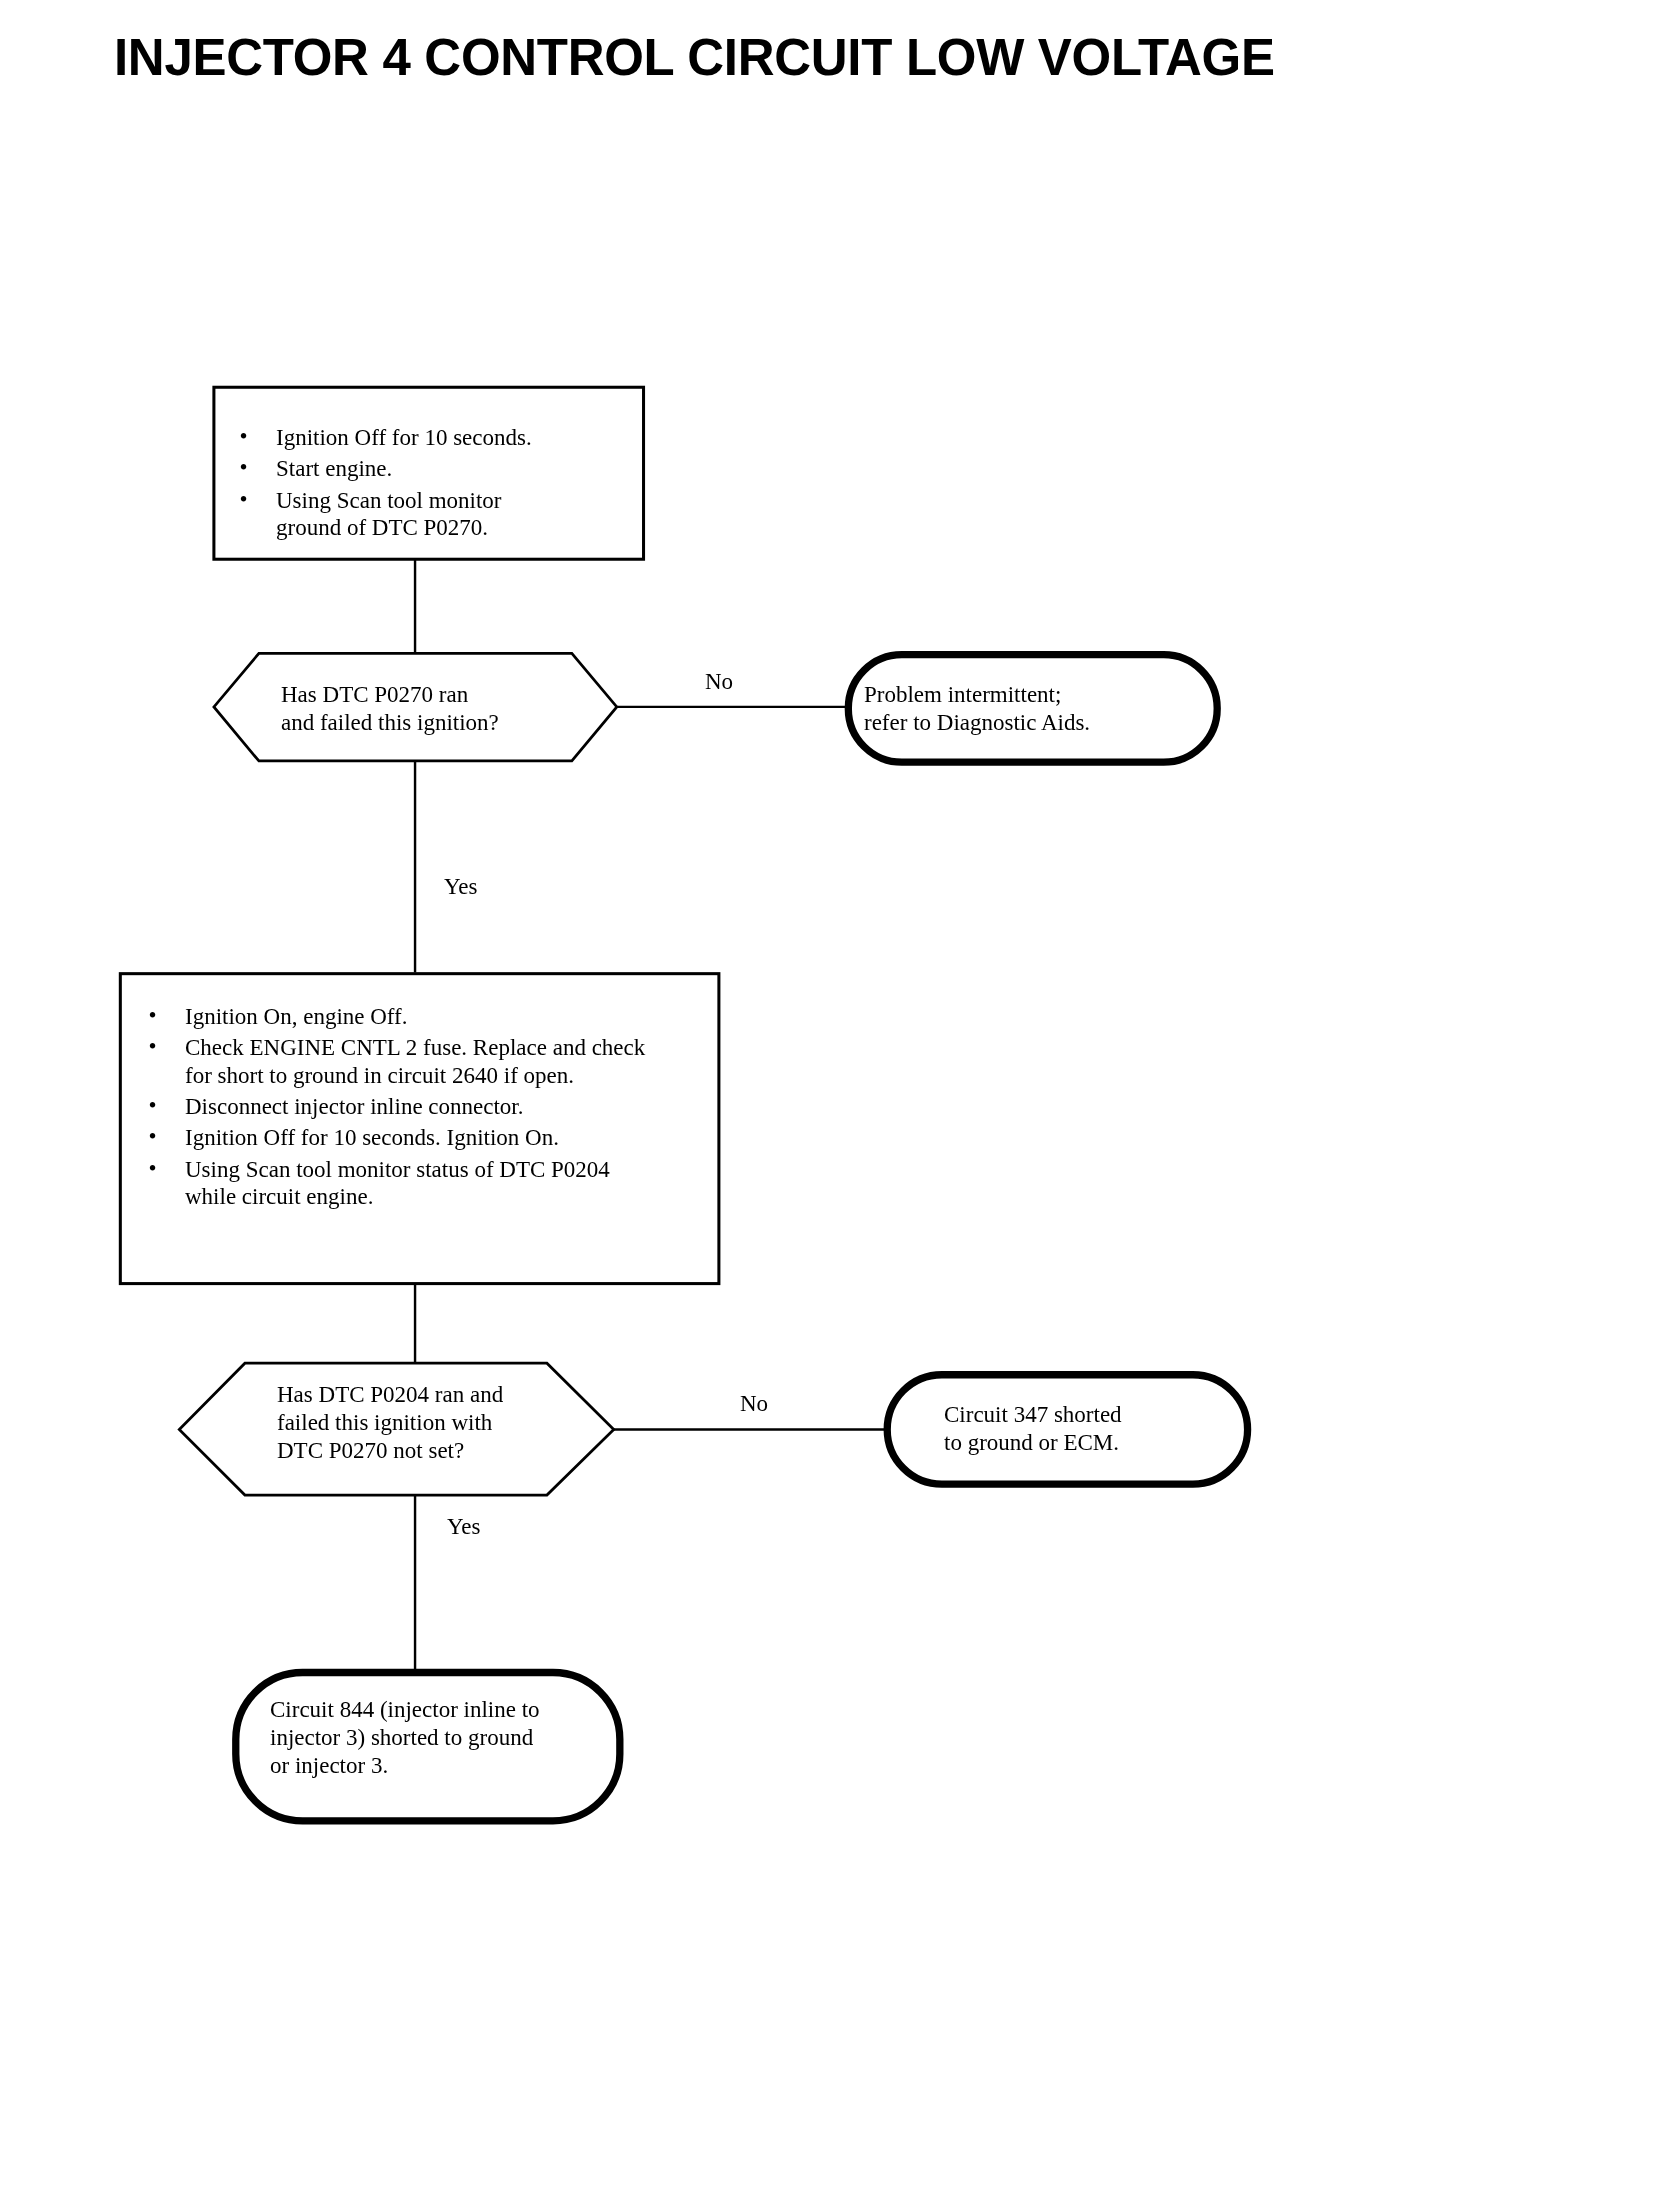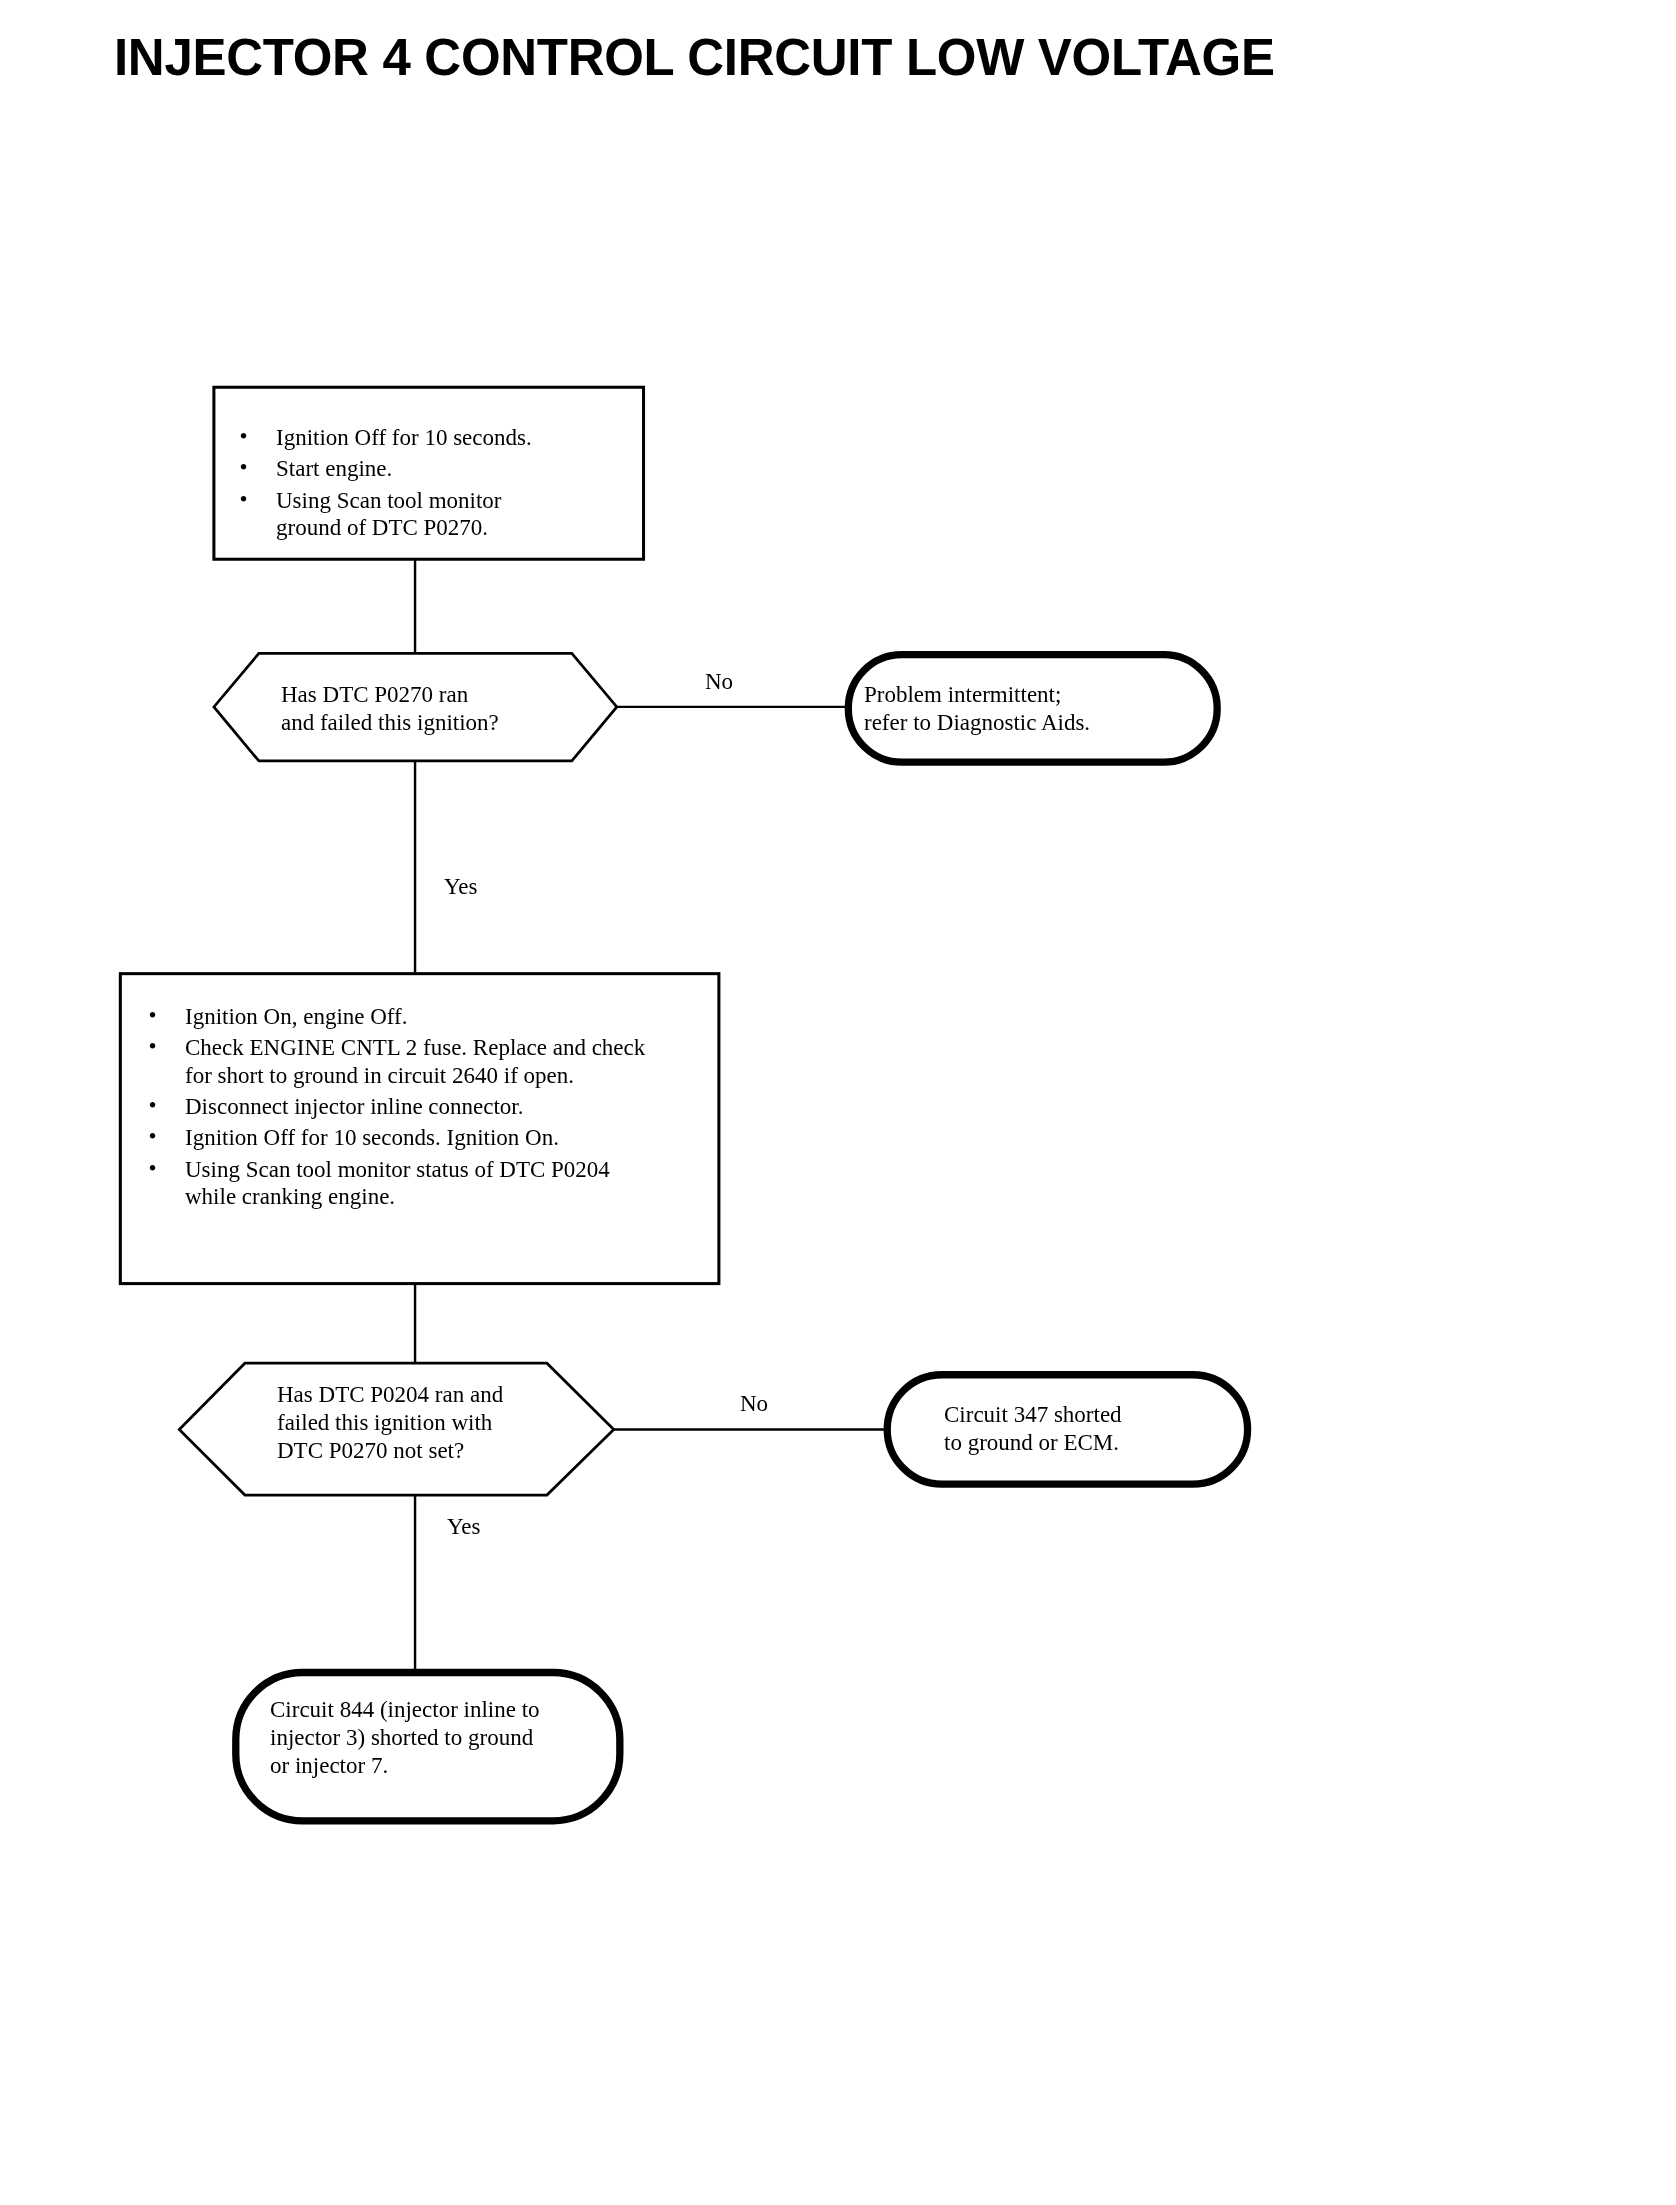--- a/index.html
+++ b/index.html
@@ -164,39 +164,39 @@
     <p class="node-para">Problem intermittent;</p>
     <p class="node-para">refer to Diagnostic Aids.</p>
   </div>
 
   <div class="node-text" style="left:146px; top:1003px; width:559px;">
     <ul class="proc-list">
       <li>Ignition On, engine Off.</li>
       <li style="max-width:486px;">Check ENGINE CNTL 2 fuse. Replace and check for short to ground in circuit 2640 if open.</li>
       <li>Disconnect injector inline connector.</li>
       <li>Ignition Off for 10 seconds. Ignition On.</li>
-      <li style="max-width:444px;">Using Scan tool monitor status of DTC P0204 while cranking engine.</li>
+      <li style="max-width:444px;">Using Scan tool monitor status of DTC P0204 while circuit engine.</li>
     </ul>
   </div>
 
   <div class="node-text" style="left:277px; top:1381px; width:316px;">
     <p class="node-para">Has DTC P0204 ran and</p>
     <p class="node-para">failed this ignition with</p>
     <p class="node-para">DTC P0270 not set?</p>
   </div>
 
   <div class="node-text" style="left:944px; top:1401px; width:316px;">
     <p class="node-para">Circuit 347 shorted</p>
     <p class="node-para">to ground or ECM.</p>
   </div>
 
   <div class="node-text" style="left:270px; top:1696px; width:353px;">
     <p class="node-para">Circuit 844 (injector inline to</p>
     <p class="node-para">injector 3) shorted to ground</p>
-    <p class="node-para">or injector 7.</p>
+    <p class="node-para">or injector 3.</p>
   </div>
 
   <div class="branch-label" style="left:705px; top:670px;">No</div>
 
   <div class="branch-label" style="left:444px; top:875px;">Yes</div>
 
   <div class="branch-label" style="left:740px; top:1392px;">No</div>
 
   <div class="branch-label" style="left:447px; top:1515px;">Yes</div>
 

